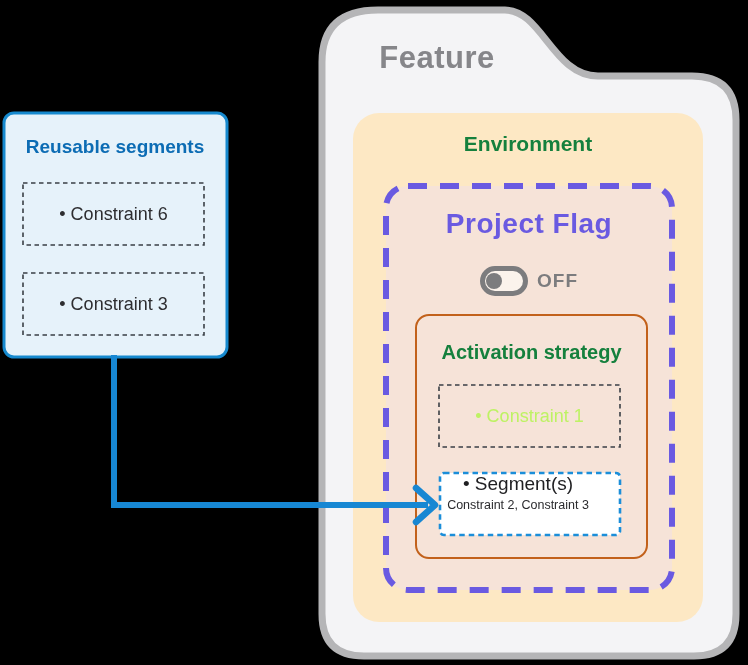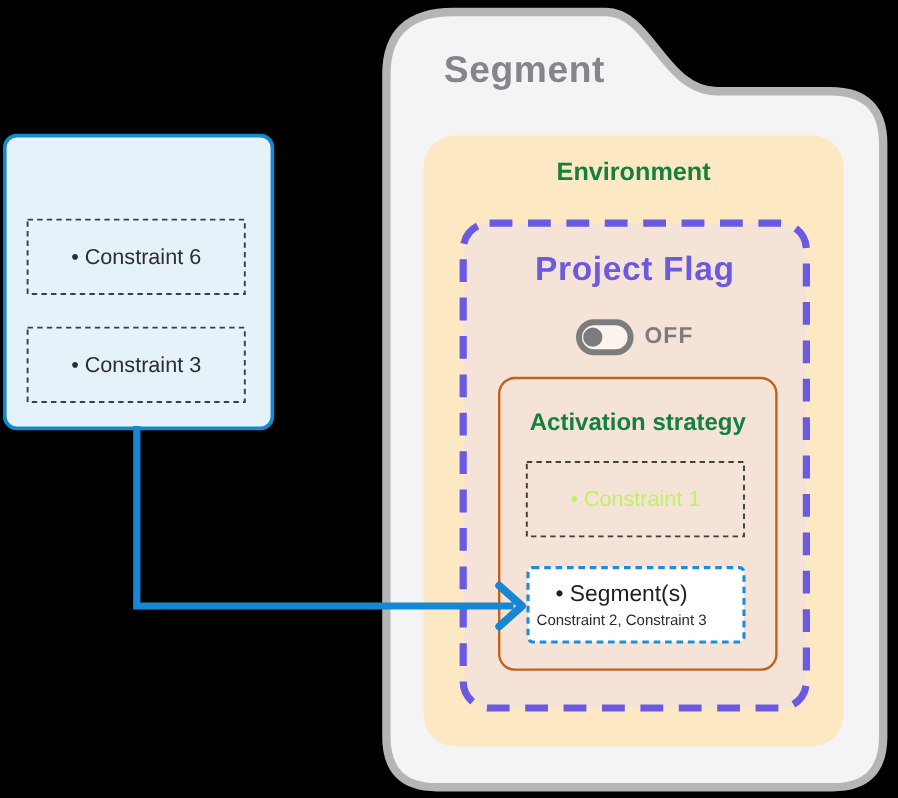--- a/index.html
+++ b/index.html
@@ -11,21 +11,21 @@
   .label{position:absolute;text-align:center;}
   .project-title{left:322px;top:40px;width:230px;font-size:31px;font-weight:700;color:#86868a;letter-spacing:.5px;}
   .env-title{left:353px;top:132px;width:350px;font-size:21px;font-weight:700;color:#15803d;}
   .ff-title{left:386px;top:208px;width:286px;font-size:28px;font-weight:700;color:#6a5ae1;letter-spacing:.5px;}
   .toggle-row{left:386px;top:264px;width:286px;height:34px;display:flex;align-items:center;justify-content:center;gap:9px;position:absolute;}
   .toggle-pill{position:relative;width:48px;height:30px;box-sizing:border-box;border:5px solid #7c7c7e;border-radius:15px;background:#fbf3ec;}
   .toggle-knob{position:absolute;left:1px;top:2px;width:16px;height:16px;border-radius:50%;background:#7c7c7e;}
   .toggle-state{font-size:19px;font-weight:700;color:#7c7c7e;letter-spacing:1px;}
   .as-title{left:416px;top:341px;width:231px;font-size:20px;font-weight:700;color:#15803d;}
   .c1-text{left:439px;top:385px;width:181px;height:62px;display:flex;align-items:center;justify-content:center;font-size:18px;color:#bef264;position:absolute;}
-  .seg-box-text{left:440px;top:473px;width:156px;height:62px;display:flex;flex-direction:column;align-items:center;justify-content:center;gap:3px;position:absolute;}
+  .seg-box-text{left:440px;top:473px;width:156px;height:62px;display:flex;flex-direction:column;align-items:center;justify-content:flex-start;gap:3px;position:absolute;}
   .seg-label{font-size:19px;color:#1f1f22;}
   .seg-detail{font-size:12.5px;color:#2b2b2e;}
   .rs-title{left:3px;top:136px;width:224px;font-size:19px;font-weight:700;color:#0c6cb4;}
   .c2-text{left:23px;top:183px;width:181px;height:62px;display:flex;align-items:center;justify-content:center;font-size:18px;color:#2d2d30;position:absolute;}
   .c3-text{left:23px;top:273px;width:181px;height:62px;display:flex;align-items:center;justify-content:center;font-size:18px;color:#2d2d30;position:absolute;}
 </style>
 </head>
 <body>
 
 <div class="stage">
@@ -47,21 +47,21 @@
     <rect x="4" y="113" width="223" height="244" rx="10" stroke-width="3" fill="#e6f2fa" stroke="#1689ce"></rect>
 
     <rect x="23" y="183" width="181" height="62" fill="none" stroke-width="1.6" stroke-dasharray="4.5 3.5" stroke="#3a3f45"></rect>
 
     <rect x="23" y="273" width="181" height="62" fill="none" stroke-width="1.6" stroke-dasharray="4.5 3.5" stroke="#3a3f45"></rect>
 
     <polyline points="114,355 114,505 428,505" fill="none" stroke-width="6" stroke-linejoin="miter" stroke="#1787d3"></polyline>
     <path d="M 416 488 L 435 505 L 416 522" fill="none" stroke-width="6.5" stroke-linecap="round" stroke-linejoin="round" stroke="#1787d3"></path>
   </svg>
 
-  <div class="label project-title">Segment</div>
+  <div class="label project-title">Feature</div>
 
   <div class="label env-title">Environment</div>
 
   <div class="label ff-title">Project Flag</div>
 
   <div class="toggle-row">
     <span class="toggle-pill">
       <span class="toggle-knob"></span>
     </span>
     <span class="toggle-state">OFF</span>
@@ -69,18 +69,19 @@
 
   <div class="label as-title">Activation strategy</div>
 
   <div class="c1-text">• Constraint 1</div>
 
   <div class="seg-box-text">
     <span class="seg-label">• Segment(s)</span>
     <span class="seg-detail">Constraint 2, Constraint 3</span>
   </div>
 
+  <div class="label rs-title">Reusable segments</div>
 
   <div class="c2-text">• Constraint 6</div>
 
   <div class="c3-text">• Constraint 3</div>
 
 </div>
 
 </body></html>

